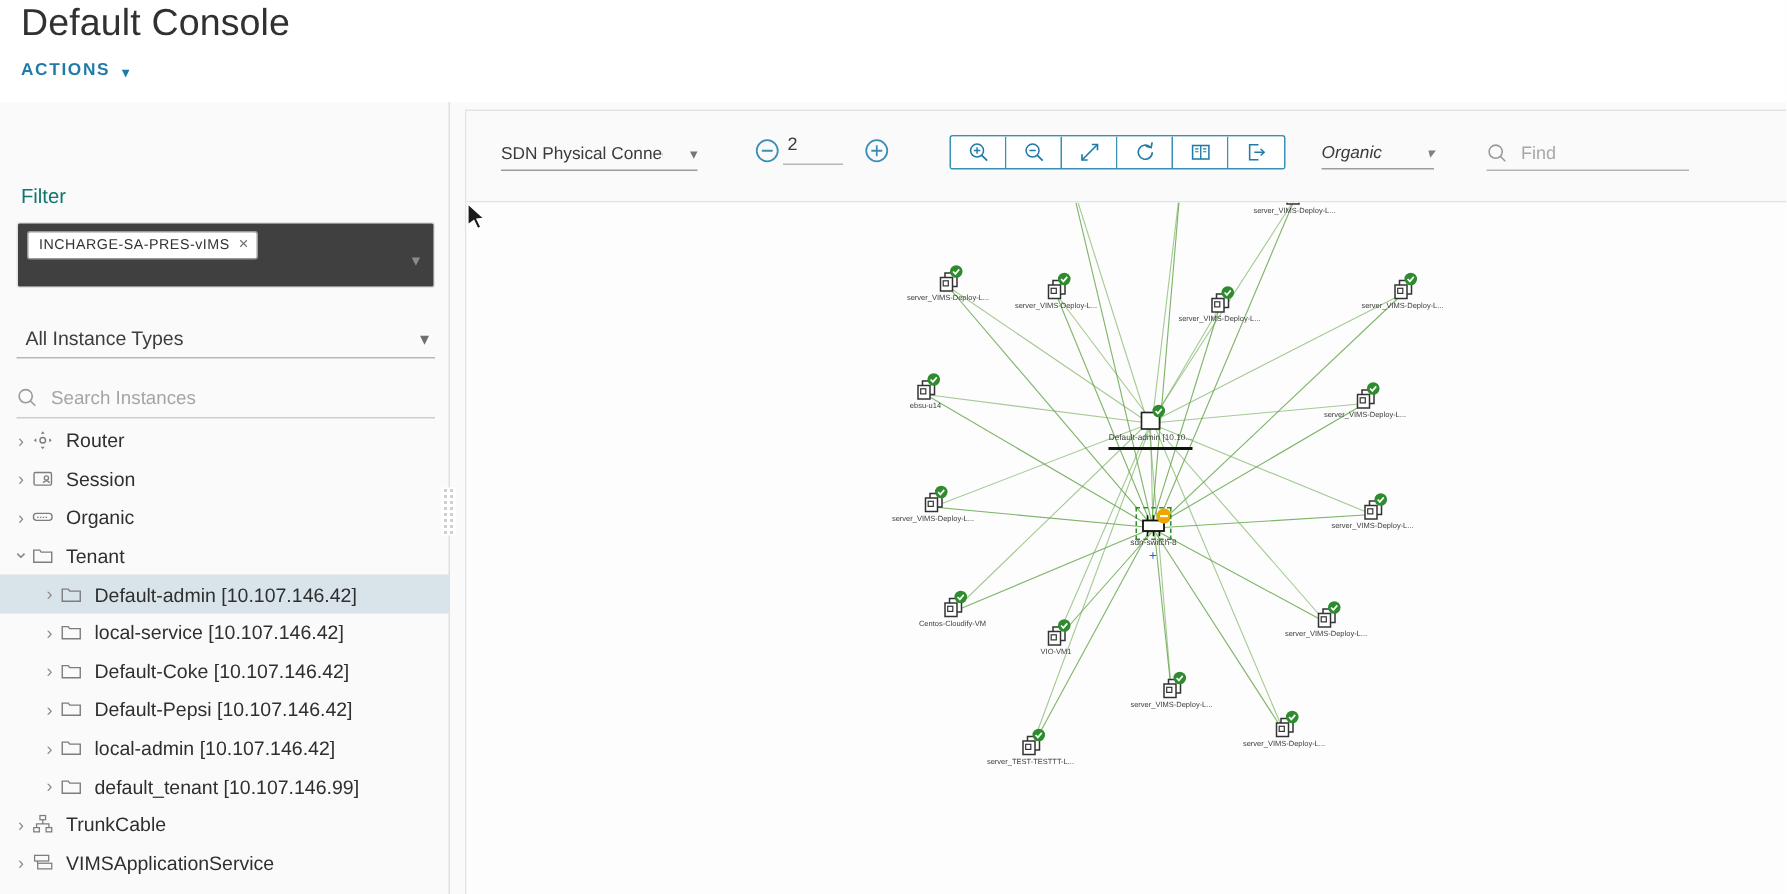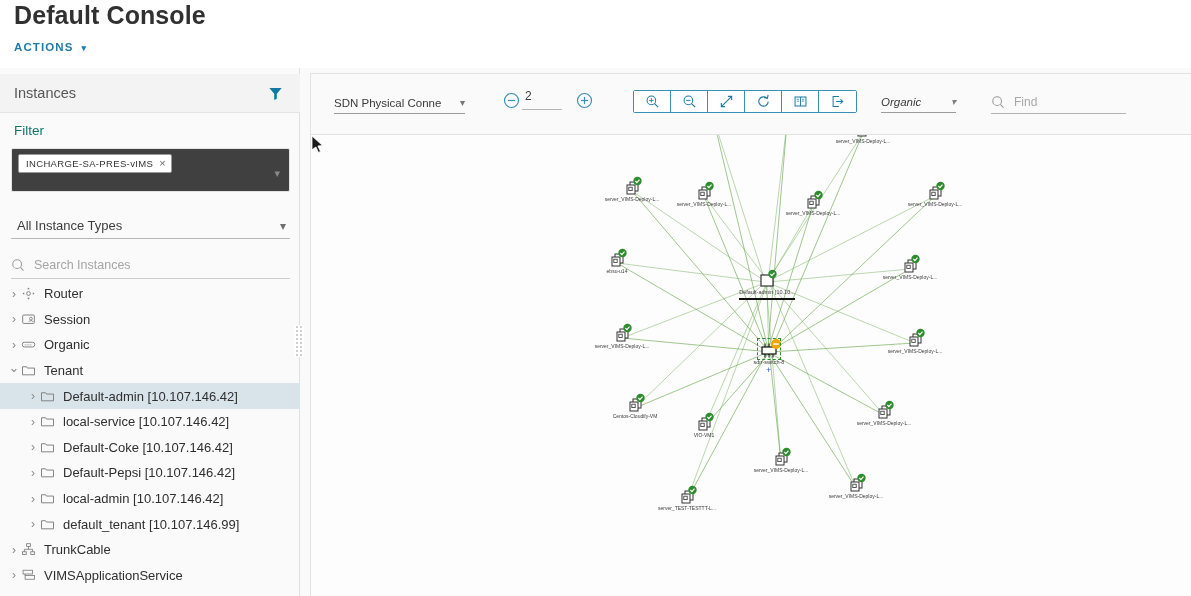--- a/index.html
+++ b/index.html
@@ -13,21 +13,21 @@
   }
   #app { position: relative; width: 1191px; height: 596px; background: #fafafa; }
 
   
   .page-header {
     position: absolute; left: 0; top: 0; width: 1191px; height: 68px;
     background: #fff;
   }
   .page-title {
     position: absolute; left: 14px; top: 1px;
-    font-size: 25px; font-weight: 700; color: #313131;
+    font-size: 25px; font-weight: 400; color: #313131;
     letter-spacing: .1px;
   }
   .actions-btn {
     position: absolute; left: 14px; top: 41px;
     font-size: 11.5px; font-weight: 700; letter-spacing: 1.1px;
     color: #1f7ba8; cursor: pointer; display: flex; align-items: center; gap: 8px;
   }
   .actions-caret { font-size: 9px; color: #1f7ba8; transform: translateY(1px); }
 
   
@@ -181,26 +181,20 @@
   <div class="page-header">
     <div class="page-title">Default Console</div>
     <div class="actions-btn">
       <span>ACTIONS</span>
       <span class="actions-caret">▾</span>
     </div>
   </div>
 
   <div class="left-panel">
 
-    <div class="panel-head">
-      <div class="panel-head-title">Instances</div>
-      <svg class="funnel-icon" viewBox="0 0 16 16">
-        <path d="M1.4 2.2h13.2l-5.2 6v5.3l-2.8 1.4V8.2z" fill="#0d7ba5"></path>
-      </svg>
-    </div>
 
     <div class="filter-label">Filter</div>
 
     <div class="chip-box">
       <div class="chip">
         <span class="chip-text">INCHARGE-SA-PRES-vIMS</span>
         <span class="chip-x">×</span>
       </div>
       <span class="chip-caret">▾</span>
     </div>

